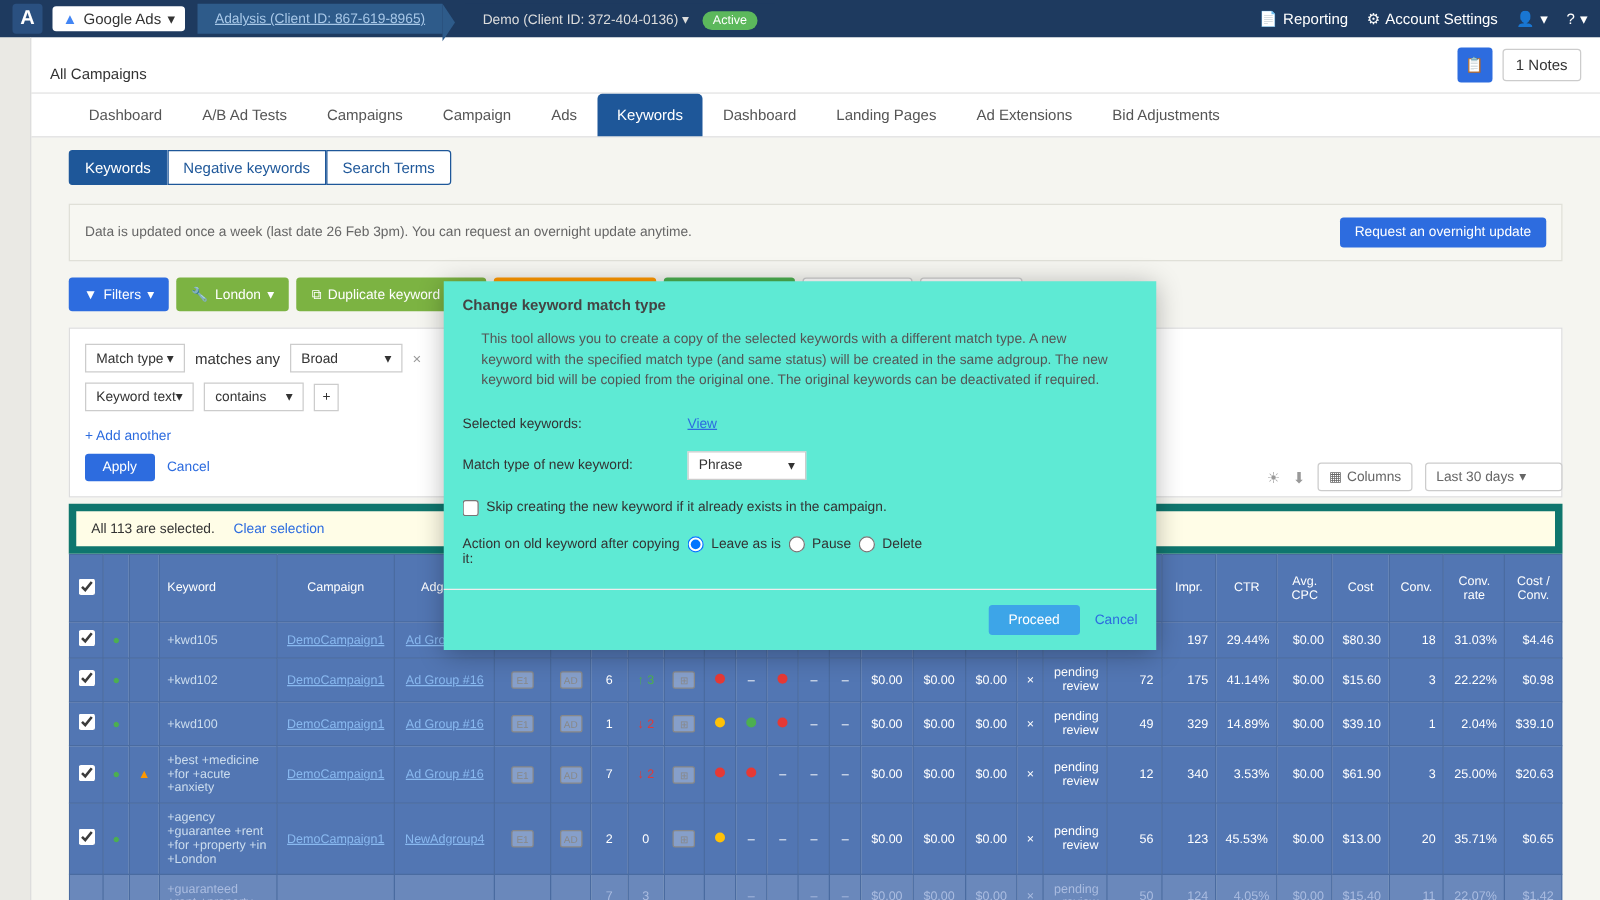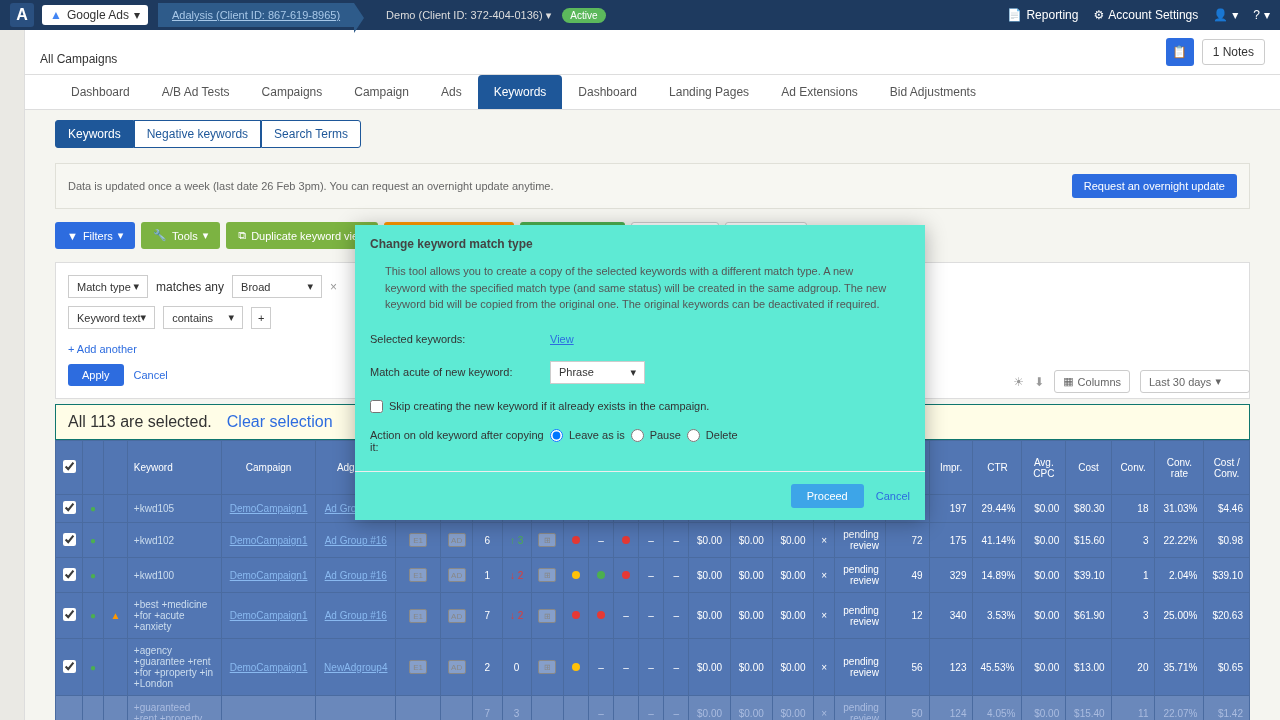--- a/index.html
+++ b/index.html
@@ -39,21 +39,21 @@
 .filter-box{margin:5px 30px;background:#fff;border:1px solid #ddd;padding:12px}
 .filter-title{font-weight:bold;font-size:13px;margin-bottom:10px}
 .filter-row{display:flex;gap:8px;align-items:center;margin-bottom:8px}
 .sel{border:1px solid #ccc;padding:4px 8px;background:#fff;min-width:80px;font-size:11px;display:flex;justify-content:space-between;align-items:center}
 .filter-actions{display:flex;gap:10px;align-items:center;margin-top:8px}
 .apply-btn{background:#2d6cdf;color:#fff;padding:5px 14px;border:none;border-radius:3px;font-size:11px}
 .cancel-link{color:#2d6cdf;font-size:11px}
 .add-link{color:#2d6cdf;font-size:11px;margin-top:6px;display:inline-block}
 .right-controls{position:absolute;right:30px;top:370px;display:flex;gap:10px;align-items:center}
 .rc-item{display:flex;align-items:center;gap:4px;font-size:11px;color:#666;padding:4px 8px;border:1px solid #ccc;background:#fff;border-radius:3px}
-.sel-bar{margin:0 30px;background:#fffde7;border:1px solid #0f766e;padding:8px 12px;font-size:16px;display:flex;gap:15px;align-items:center}
+.sel-bar{margin:0 30px;background:#fffde7;border:6px solid #0f766e;padding:8px 12px;font-size:11px;display:flex;gap:15px;align-items:center}
 .sel-bar a{color:#2d6cdf}
 .grid{margin:0 30px;overflow:auto}
 table{border-collapse:collapse;width:100%;font-size:11px}
 th{background:#5276b3;color:#fff;padding:10px 6px;font-weight:normal;border:1px solid #4a6ba0;text-align:center;font-size:10px}
 td{background:#5276b3;color:#fff;padding:6px;border:1px solid #4a6ba0;text-align:center;font-size:10px}
 .kw-cell{text-align:left;color:#cde}
 .camp-link{color:#89b9f0;text-decoration:underline}
 .badge-sq{display:inline-block;width:18px;height:14px;border:1px solid #888;border-radius:2px;font-size:8px;line-height:14px;color:#888;background:rgba(255,255,255,0.3)}
 .dot{display:inline-block;width:8px;height:8px;border-radius:50%}
 .dot.r{background:#e53935}
@@ -139,21 +139,21 @@
       <div class="subtab">Search Terms</div>
     </div>
 
 <div class="info-bar">
   <span>Data is updated once a week (last date 26 Feb 3pm). You can request an overnight update anytime.</span>
   <button class="req-btn">Request an overnight update</button>
 </div>
 
 <div class="toolbar">
   <div class="tbtn blue"><span>▼</span><span>Filters</span> ▾</div>
-  <div class="tbtn green"><span>🔧</span><span>Tools</span> ▾</div>
+  <div class="tbtn green"><span>🔧</span><span>London</span> ▾</div>
   <div class="tbtn green">
         <span>⧉</span>
         <span>Duplicate keyword view</span>
       </div>
   <div class="tbtn org">
         <span>⚠</span>
         <span>Keywords conflicts</span>
       </div>
   <div class="tbtn grn2"><span>✎</span><span>Change bid</span> ▾</div>
   <div class="tbtn wht"><span>🏷</span><span>Labels</span> ▾</div>
@@ -436,21 +436,21 @@
 
 <div class="modal-overlay">
   <div class="modal">
     <div class="modal-head">Change keyword match type</div>
     <div class="modal-body">This tool allows you to create a copy of the selected keywords with a different match type. A new keyword with the specified match type (and same status) will be created in the same adgroup. The new keyword bid will be copied from the original one. The original keywords can be deactivated if required.</div>
     <div class="modal-row">
       <div class="modal-label">Selected keywords:</div>
       <div class="modal-val"><a>View</a></div>
     </div>
     <div class="modal-row">
-      <div class="modal-label">Match acute of new keyword:</div>
+      <div class="modal-label">Match type of new keyword:</div>
       <div class="modal-sel">
           <span>Phrase</span>
           <span>▾</span>
         </div>
     </div>
     <div class="modal-row">
       <label style="display:flex;gap:6px;align-items:center">
         <input type="checkbox" style="">
         <span>Skip creating the new keyword if it already exists in the campaign.</span>
       </label>

